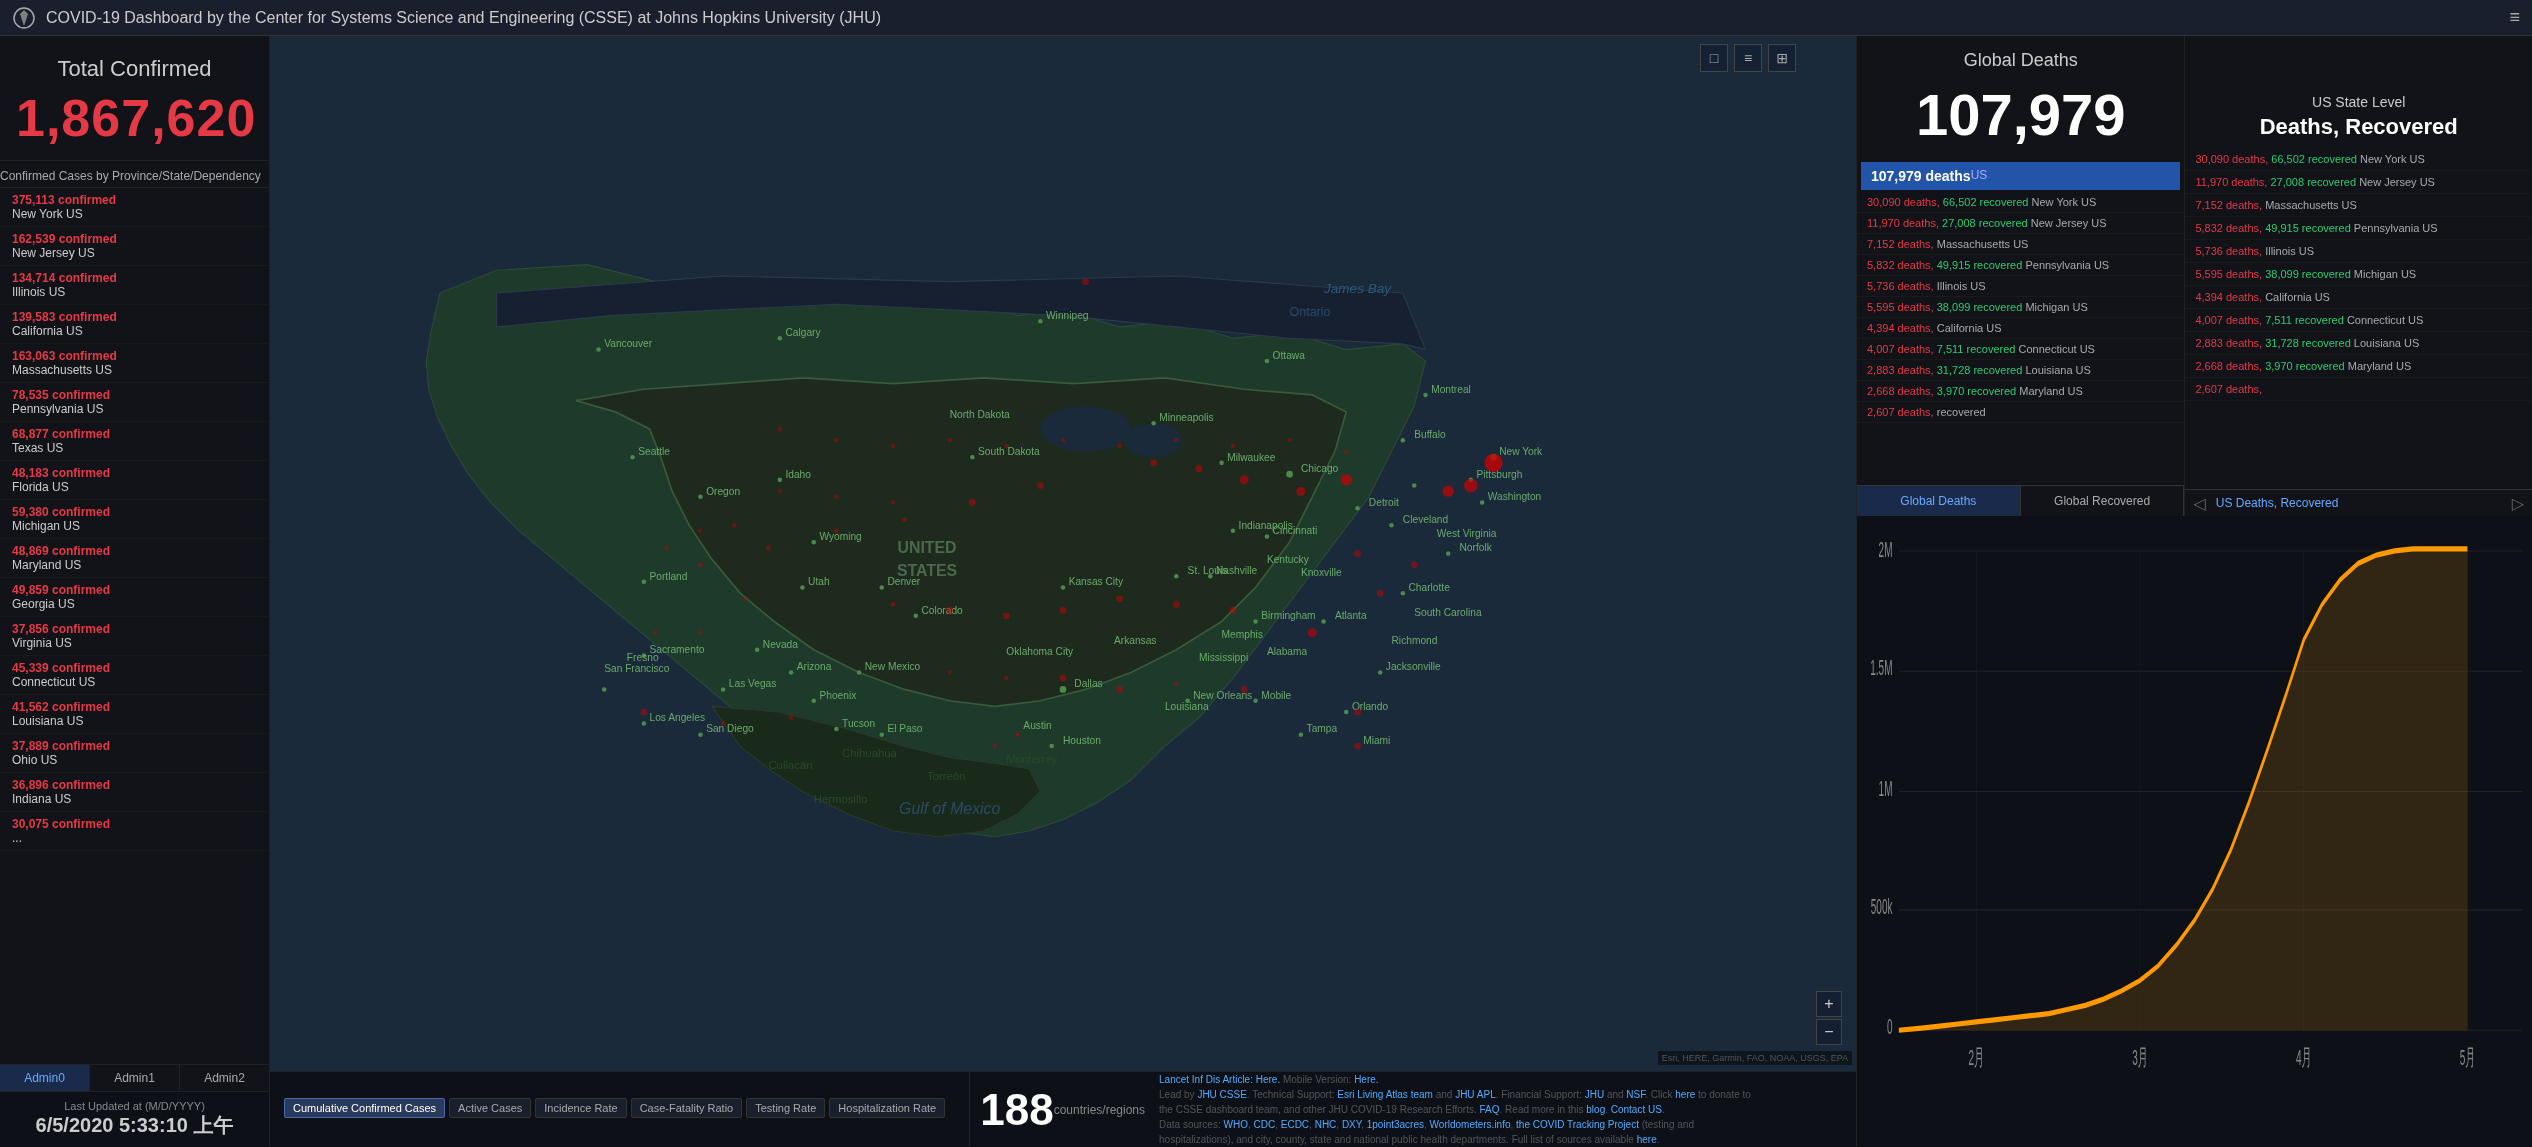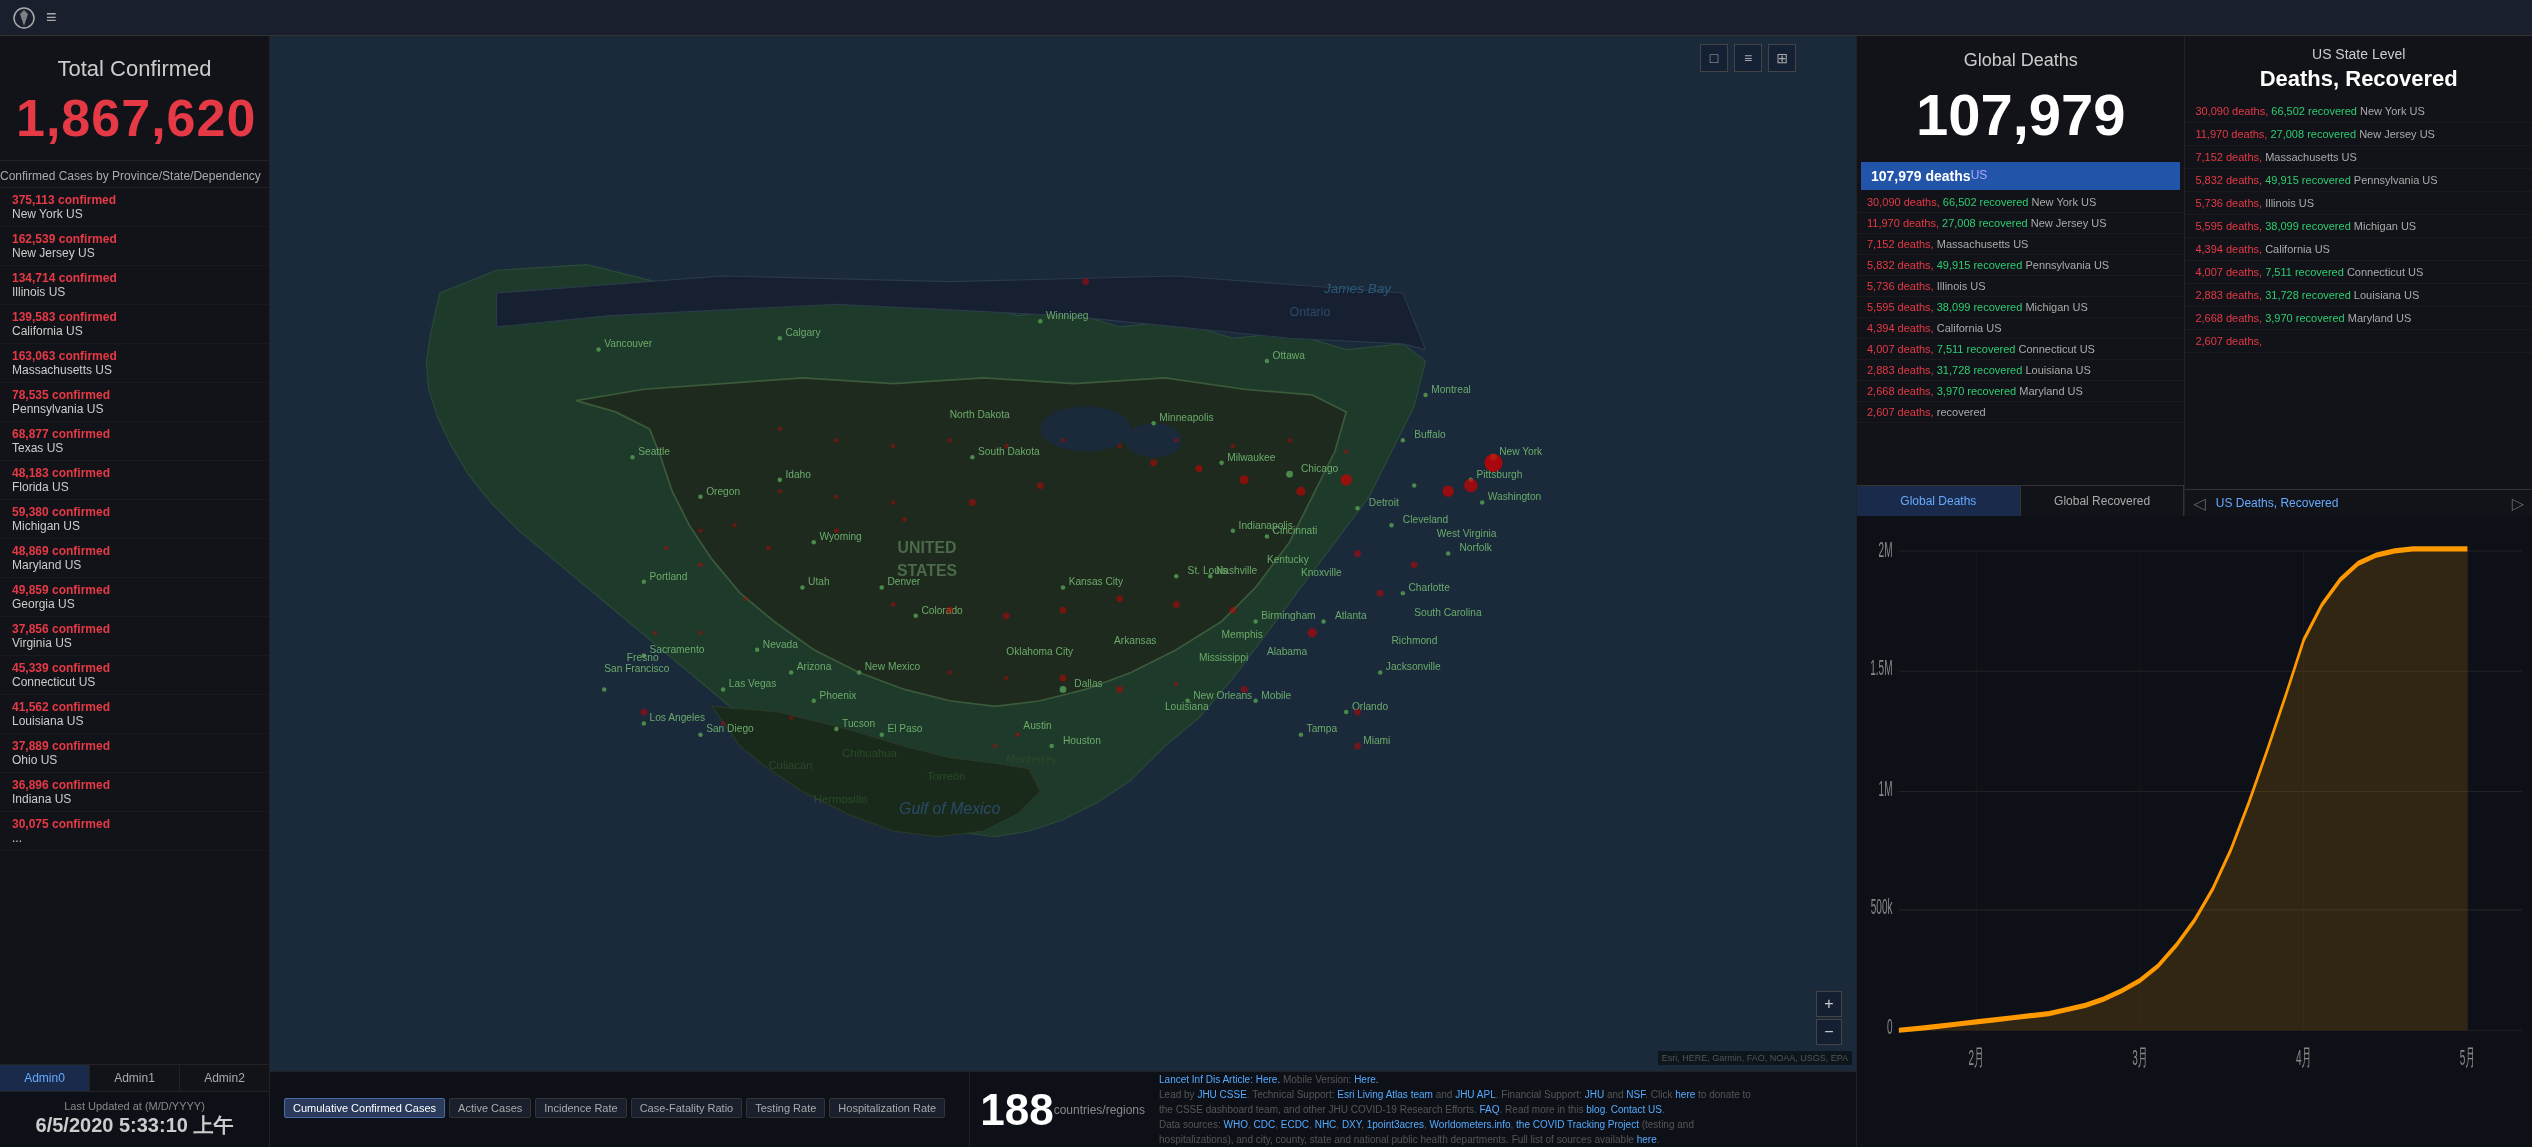--- a/index.html
+++ b/index.html
@@ -336,20 +336,21 @@
       width: 380px;
       background: #111318;
       display: flex;
       flex-direction: column;
     }
     .us-state-title {
       text-align: center;
       color: #ccc;
       font-size: 14px;
       padding: 10px 0 2px;
+      margin-top: 48px;
     }
     .us-state-subtitle {
       text-align: center;
       color: #fff;
       font-size: 22px;
       font-weight: bold;
       padding: 2px 0 8px;
     }
 
     .us-state-list {
@@ -444,20 +445,21 @@
     }
   </style>
 </head>
 <body>
 
 <div class="header">
   <svg class="header-logo" viewBox="0 0 24 24">
     <circle cx="12" cy="12" r="10" fill="none" stroke="#aaa" stroke-width="1.5"></circle>
     <path d="M8 8 L12 4 L16 8 L12 20 Z" fill="#aaa" opacity="0.7"></path>
   </svg>
+  <span class="header-title">COVID-19 Dashboard by the Center for Systems Science and Engineering (CSSE) at Johns Hopkins University (JHU)</span>
   <span class="header-menu-icon">≡</span>
 </div>
 
 <div class="main-content">
 
   <div class="left-panel">
     <div class="total-confirmed-box">
       <div class="total-confirmed-label">Total Confirmed</div>
       <div class="total-confirmed-number">1,867,620</div>
     </div>

